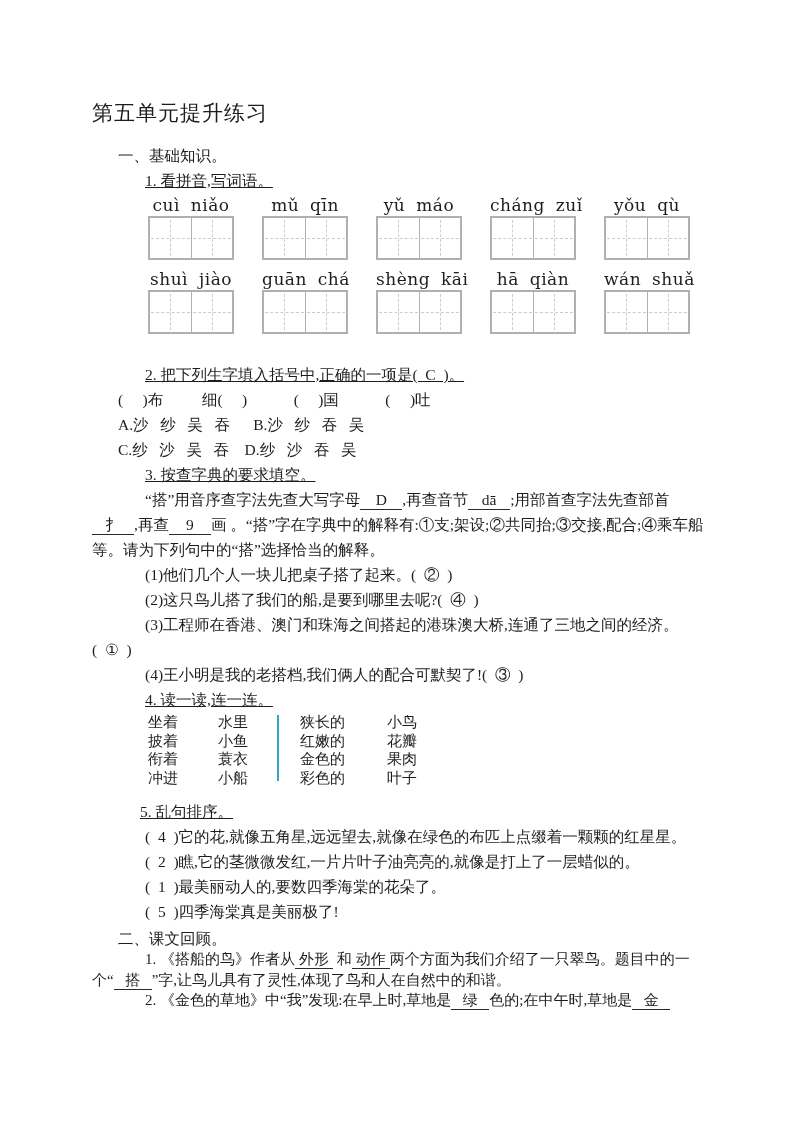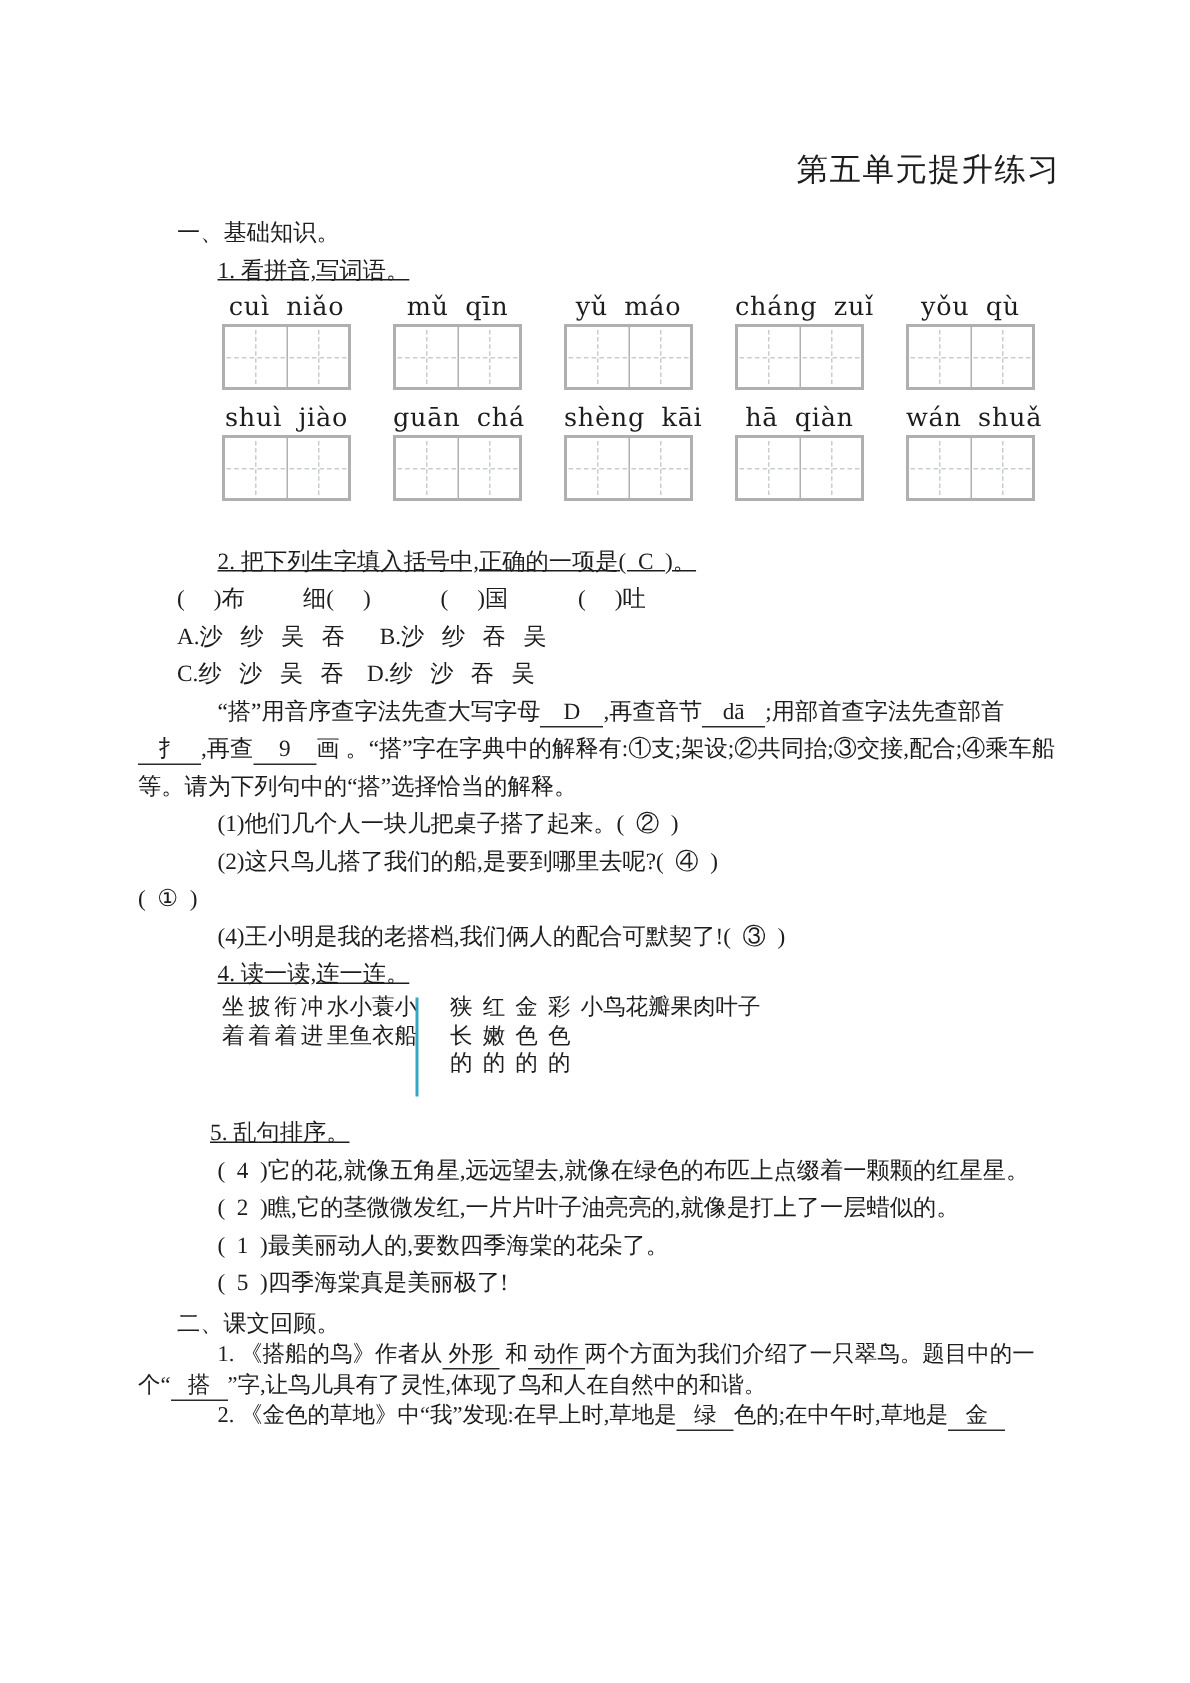--- a/index.html
+++ b/index.html
@@ -12,21 +12,21 @@
     position:relative;
     width:793px; height:1122px;
     padding:100px 86px 0 92px;
     overflow:hidden;
     background:#fff;
     font-size:15.5px;
   }
   .title {
     margin:0; padding:0;
     font-size:21px; font-weight:normal;
-    text-align:right;
+    text-align:left;
     line-height:26px;
     letter-spacing:1px;
   }
   .sec-heading {
     margin:17px 0 0 26px;
     line-height:25px;
   }
   .q-label {
     margin-left:53px;
     line-height:25px;
@@ -87,21 +87,21 @@
     text-indent:0;
     line-height:18px;
     border-bottom:1px solid #2a2a2a;
   }
   .sec2p .blank { min-width:38px; }
   .match {
     display:flex;
     margin:1px 0 0 56px;
     font-size:15px;
   }
-  .mcol { display:flex; flex-direction:row; }
+  .mcol { display:flex; flex-direction:column;justify-content:flex-end; }
   .mcol span { line-height:18.5px; }
   .c1 { width:70px; }
   .c2 { width:59px; }
   .c3 { width:87px; margin-left:21px; }
   .mdivider {
     width:2px; height:66px;
     margin-top:2px;
     background:#35a6c2;
   }
   .q5label { margin-top:12px;margin-left:48px; }
@@ -177,23 +177,25 @@
         <div class="tcell"></div>
         <div class="tcell"></div>
       </div>
   </div>
 
   <div class="q-label mt10">2. 把下列生字填入括号中,正确的一项是(  C  )。</div>
   <div class="q-line">(     )布          细(     )            (     )国            (     )吐</div>
   <div class="q-line">A.沙   纱   吴   吞      B.沙   纱   吞   吴</div>
   <div class="q-line">C.纱   沙   吴   吞    D.纱   沙   吞   吴</div>
 
+  <div class="q-label">3. 按查字典的要求填空。</div>
   <p class="para"><span>“搭”用音序查字法先查大写字母</span><span class="blank">D</span><span>,再查音节</span><span class="blank">dā</span><span>;用部首查字法先查部首</span><span class="blank">扌</span><span>,再查</span><span class="blank">9</span><span>画 。“搭”字在字典中的解释有:①支;架设;②共同抬;③交接,配合;④乘车船等。请为下列句中的“搭”选择恰当的解释。</span></p>
   <p class="para">(1)他们几个人一块儿把桌子搭了起来。(  ②  )</p>
   <p class="para">(2)这只鸟儿搭了我们的船,是要到哪里去呢?(  ④  )</p>
+  <p class="para">(3)工程师在香港、澳门和珠海之间搭起的港珠澳大桥,连通了三地之间的经济。</p>
   <p class="para cont">(  ①  )</p>
   <p class="para">(4)王小明是我的老搭档,我们俩人的配合可默契了!(  ③  )</p>
 
   <div class="q-label">4. 读一读,连一连。</div>
   <div class="match">
     <div class="mcol c1">
       <span>坐着</span>
       <span>披着</span>
       <span>衔着</span>
       <span>冲进</span>

